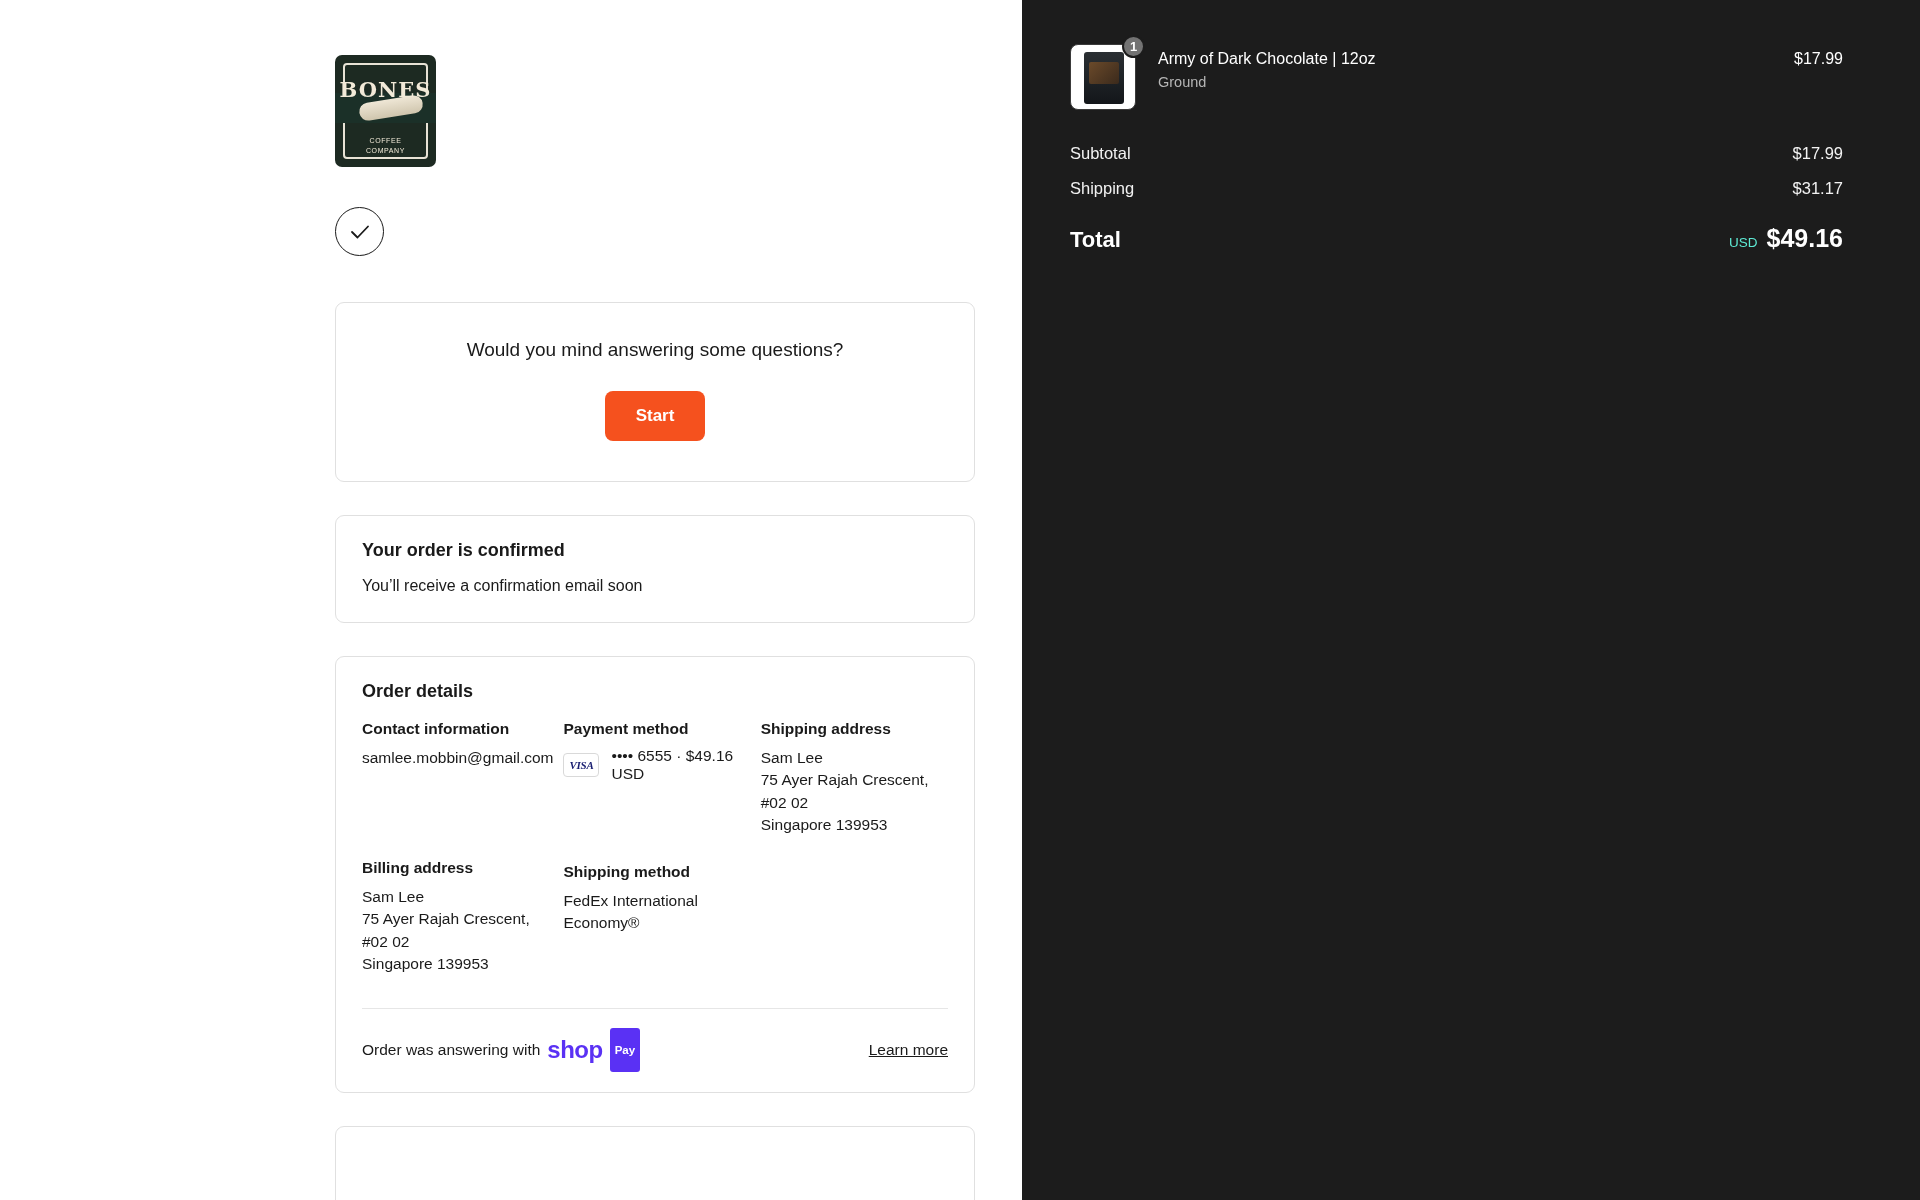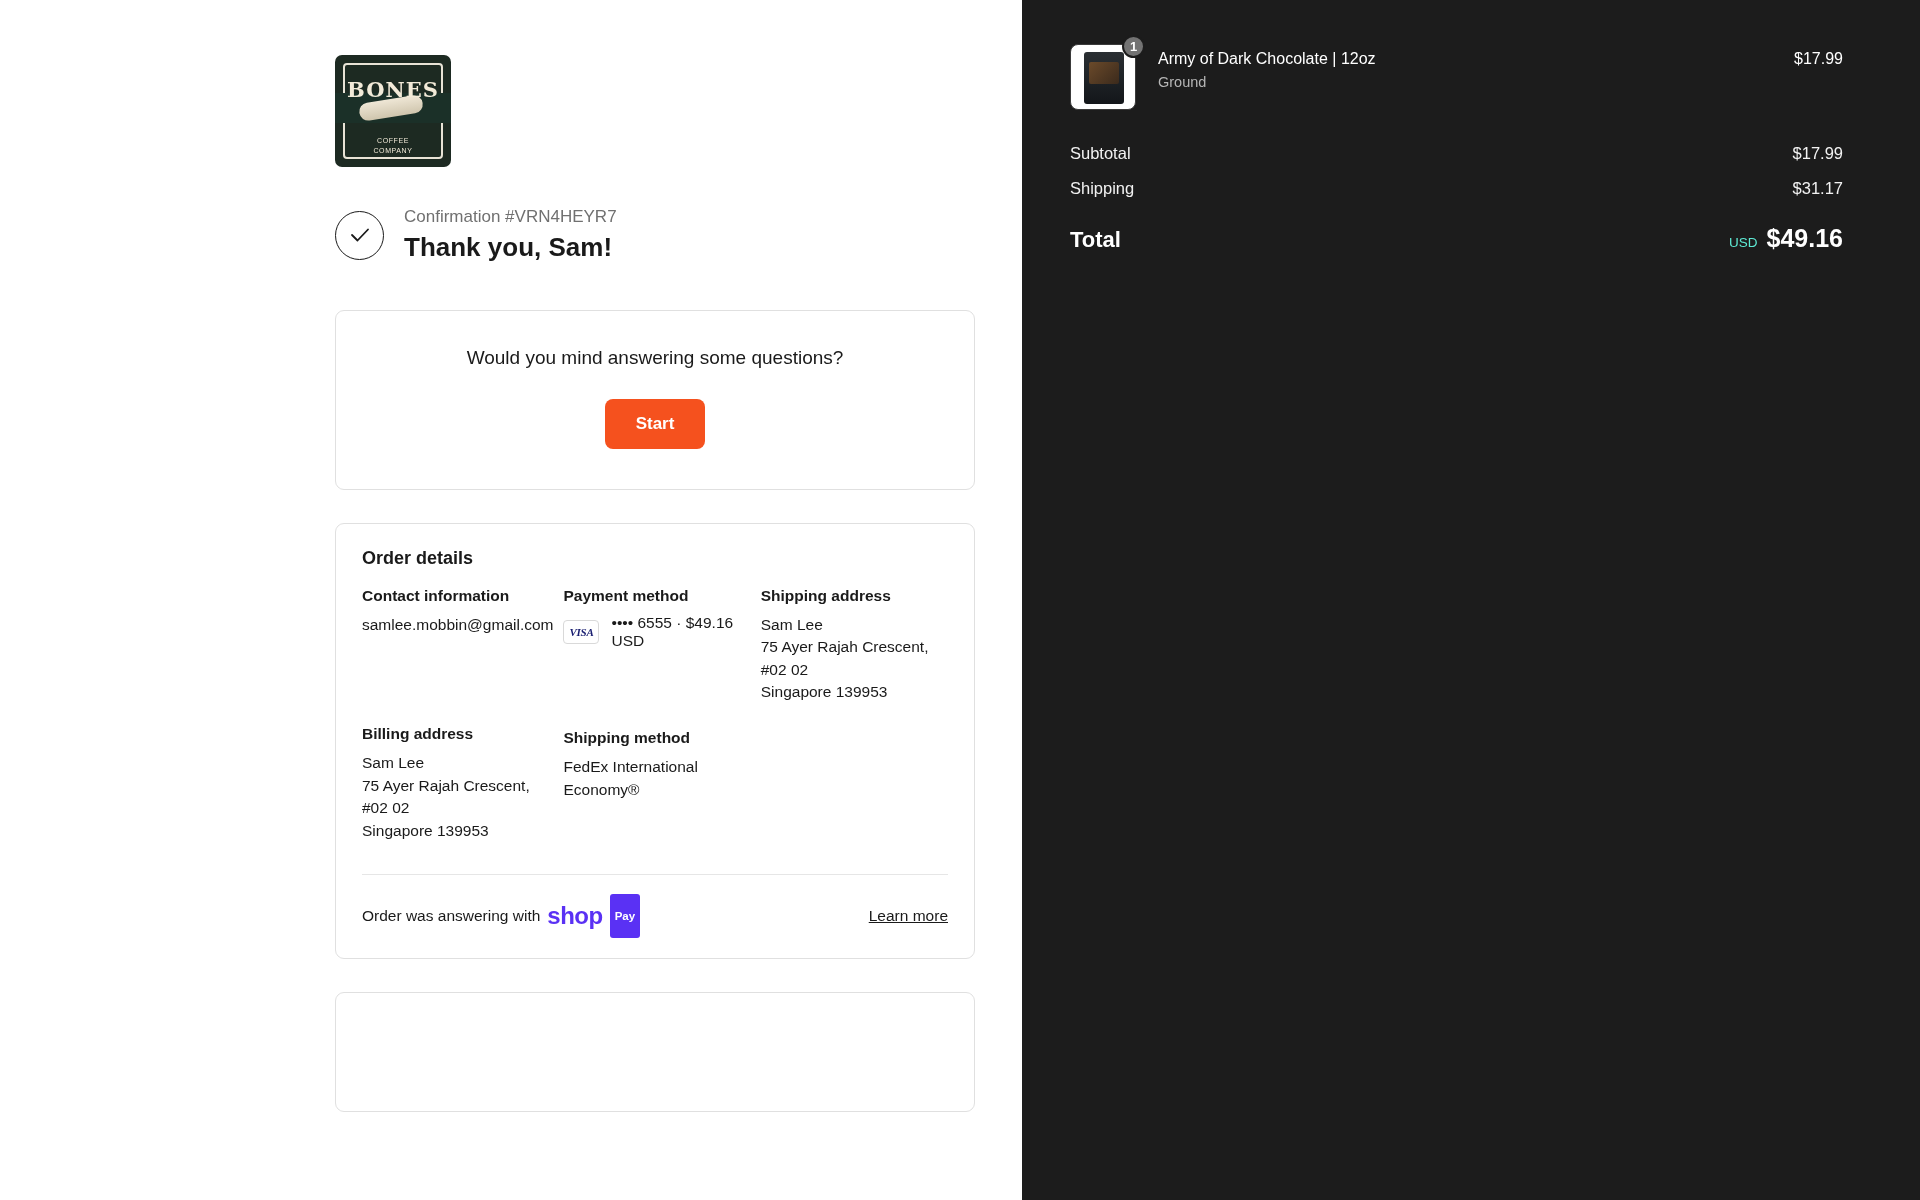--- a/index.html
+++ b/index.html
@@ -26,21 +26,21 @@
     overflow: hidden;
   }
   .left-inner {
     width: 640px;
     margin-left: 335px;
     padding-top: 55px;
   }
 
   
   .logo {
-    width: 116px; height: 112px;
+    width: 101px; height: 112px;
     border-radius: 7px;
     overflow: hidden;
     position: relative;
     background: #1d2a22;
     margin-bottom: 40px;
   }
   .logo .ring {
     position: absolute;
     inset: 8px;
     border: 2px solid #e8e3d6;
@@ -327,31 +327,31 @@
         <div class="word">BONES</div>
         <div class="sub">COFFEE<br>COMPANY</div>
       </div>
 
       <div class="conf-row">
         <div class="check-circle">
           <svg width="24" height="24" viewBox="0 0 24 24" fill="none" stroke="#1a1a1a" stroke-width="1.8" stroke-linecap="round" stroke-linejoin="round">
               <polyline points="4,12 9.5,17.5 20,6.5"></polyline>
             </svg>
         </div>
-        <div>
-          <p class="conf-num">Confirmation #VRN4HEYR7</p>
-          <h1 class="thanks">Thank you, Sam!</h1>
-        </div>
       </div>
 
       <div class="card survey-card">
         <p class="survey-q">Would you mind answering some questions?</p>
         <button class="start-btn">Start</button>
       </div>
 
+      <div class="card confirmed-card">
+        <h3 class="confirmed-title">Your order is confirmed</h3>
+        <p class="confirmed-sub">You’ll receive a confirmation email soon</p>
+      </div>
 
       <div class="card details-card">
         <h3 class="details-title">Order details</h3>
 
         <div class="grid2">
           <div>
             <p class="col-head">Contact information</p>
             <p class="col-text">samlee.mobbin@gmail.com</p>
           </div>
           <div>

